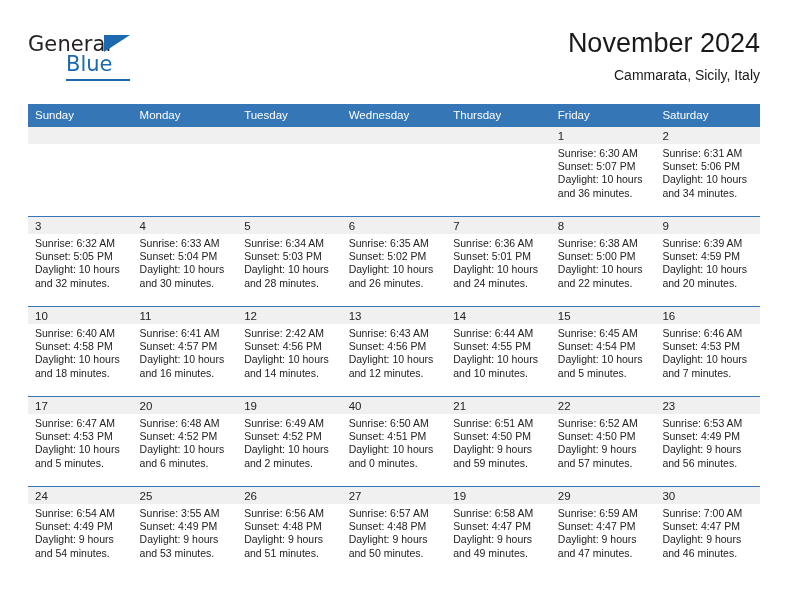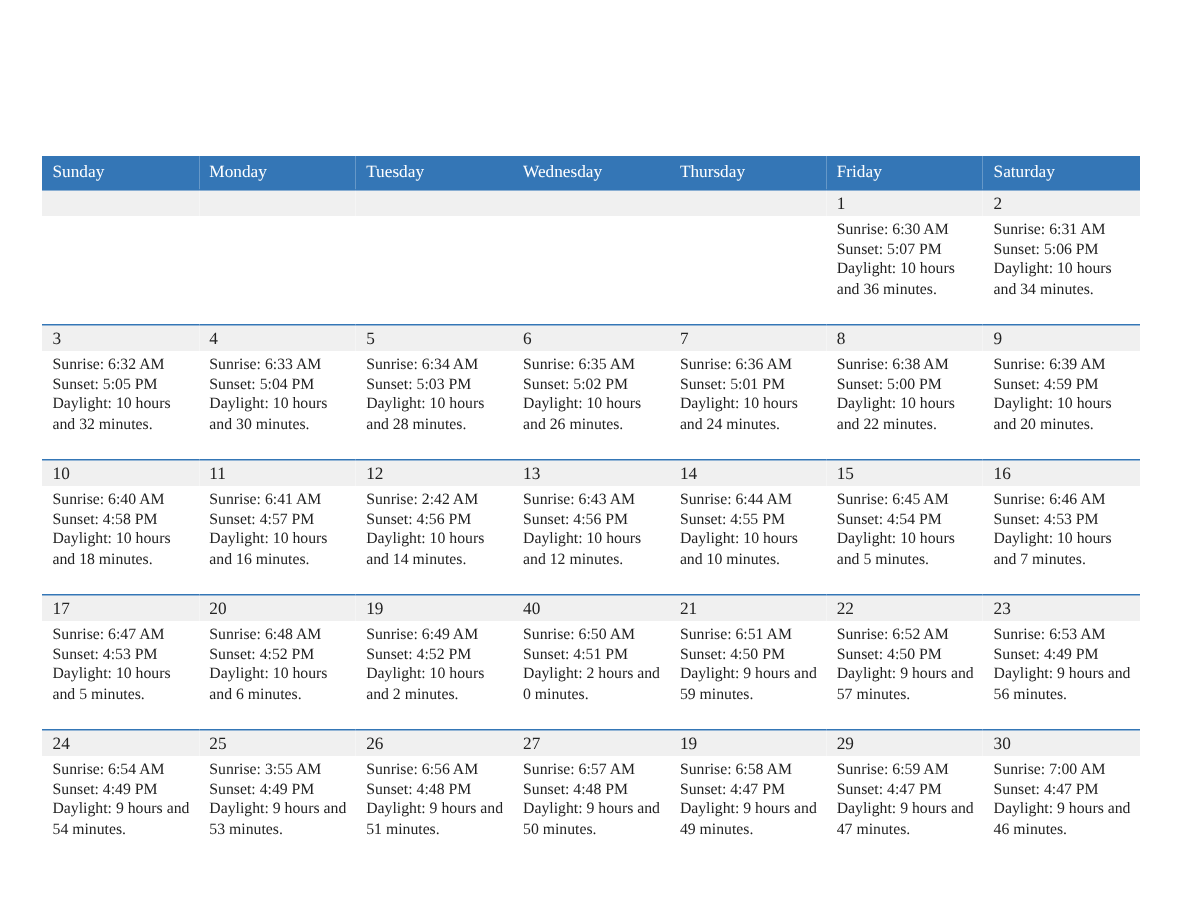--- a/index.html
+++ b/index.html
@@ -98,21 +98,20 @@
   }
 
   
   .calendar {
     position: absolute;
     left: 28px;
     top: 104px;
     width: 732px;
     border-collapse: collapse;
     table-layout: fixed;
-    font-family: Liberation Serif, serif;
   }
   .calendar th {
     background: #3476b6;
     color: #ffffff;
     font-size: 11.5px;
     font-weight: normal;
     text-align: left;
     padding: 5px 0 5px 7px;
     height: 20px;
     vertical-align: middle;
@@ -149,20 +148,35 @@
   }
   td.empty .daynum-band {
     background: #f0f0f0;
   }
 </style>
 </head>
 <body>
 
 <div class="page">
 
+  <div class="header">
+
+    <div class="logo">
+      <span class="logo-general">General</span>
+      <span class="logo-tri"></span>
+      <span class="logo-blue">Blue</span>
+      <span class="logo-underline"></span>
+    </div>
+
+    <div class="title-block">
+      <div class="cal-title">November 2024</div>
+      <div class="cal-subtitle">Cammarata, Sicily, Italy</div>
+    </div>
+
+  </div>
 
   <table class="calendar">
     <thead>
       <tr id="weekday-row">
           <th>Sunday</th>
           <th>Monday</th>
           <th>Tuesday</th>
           <th>Wednesday</th>
           <th>Thursday</th>
           <th>Friday</th>
@@ -342,21 +356,21 @@
               <div>Sunrise: 6:49 AM</div>
               <div>Sunset: 4:52 PM</div>
               <div>Daylight: 10 hours and 2 minutes.</div>
             </div>
           </td>
           <td class="">
             <div class="daynum-band">40</div>
             <div class="cell-body">
               <div>Sunrise: 6:50 AM</div>
               <div>Sunset: 4:51 PM</div>
-              <div>Daylight: 2 hours and 0 minutes.</div>
+              <div>Daylight: 10 hours and 0 minutes.</div>
             </div>
           </td>
           <td class="">
             <div class="daynum-band">21</div>
             <div class="cell-body">
               <div>Sunrise: 6:51 AM</div>
               <div>Sunset: 4:50 PM</div>
               <div>Daylight: 9 hours and 59 minutes.</div>
             </div>
           </td>

